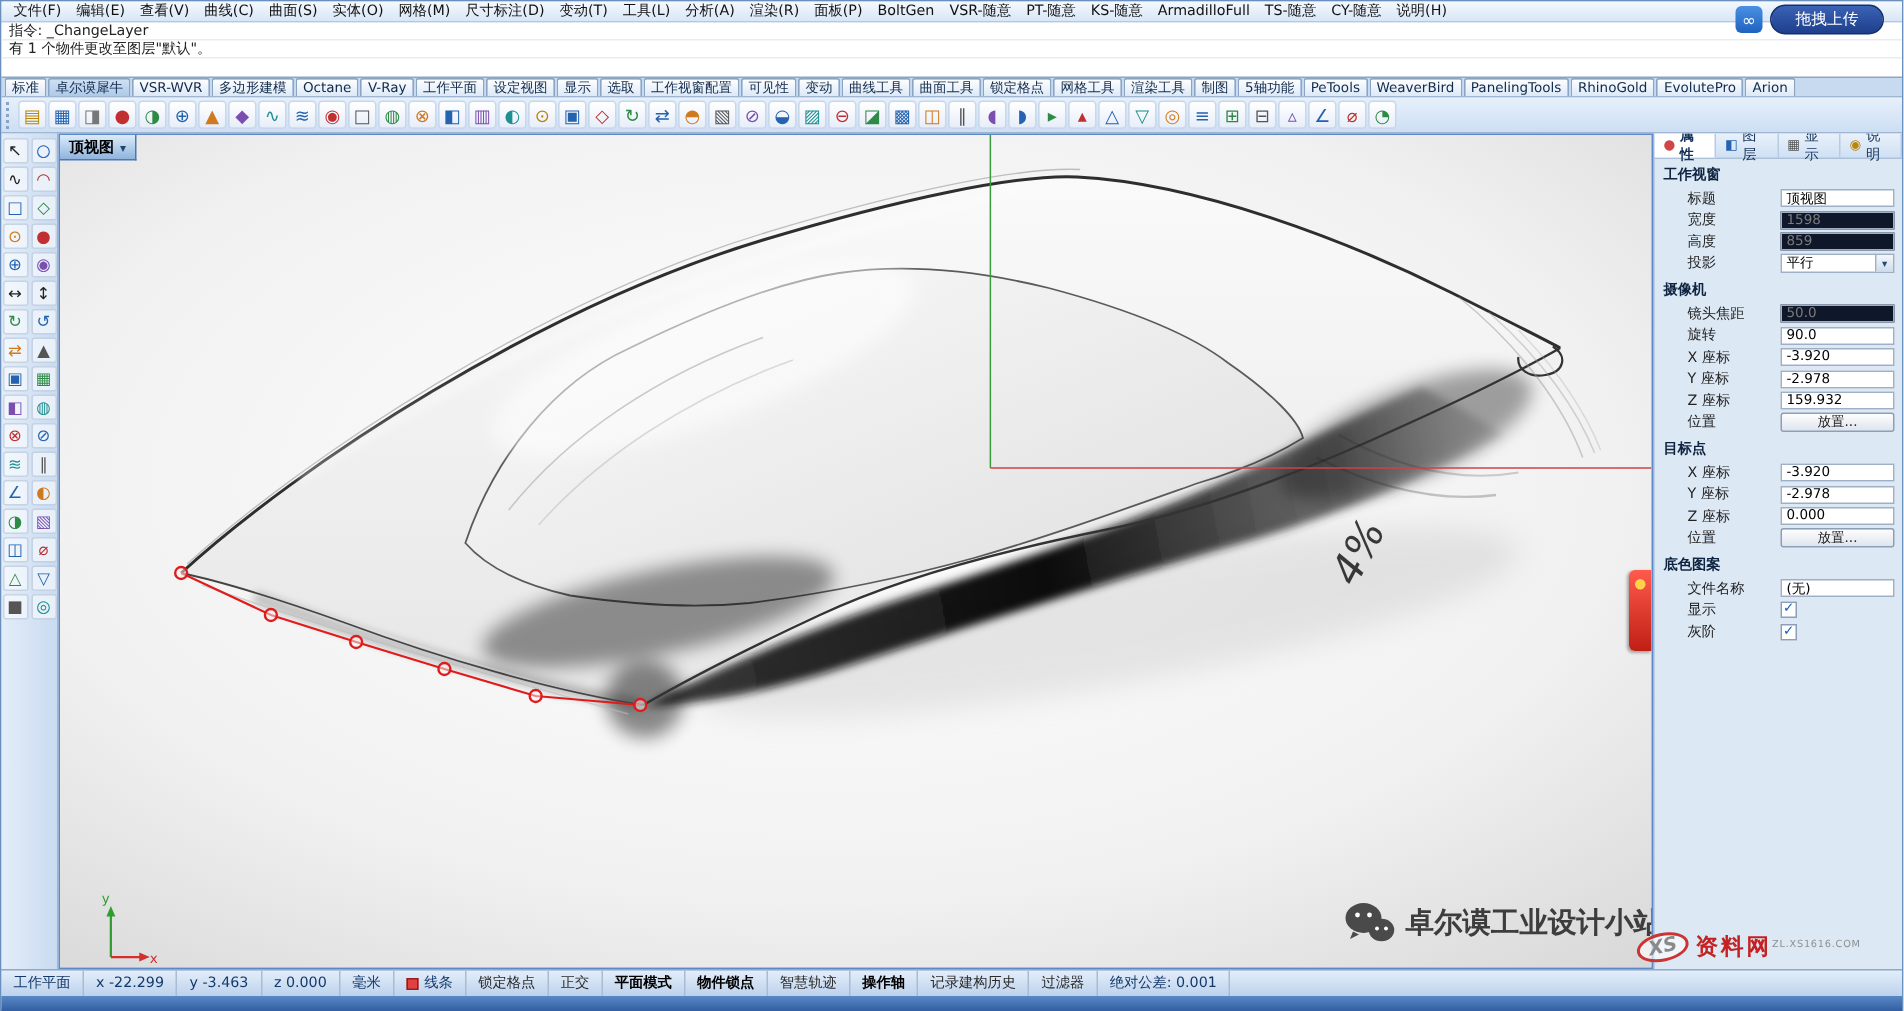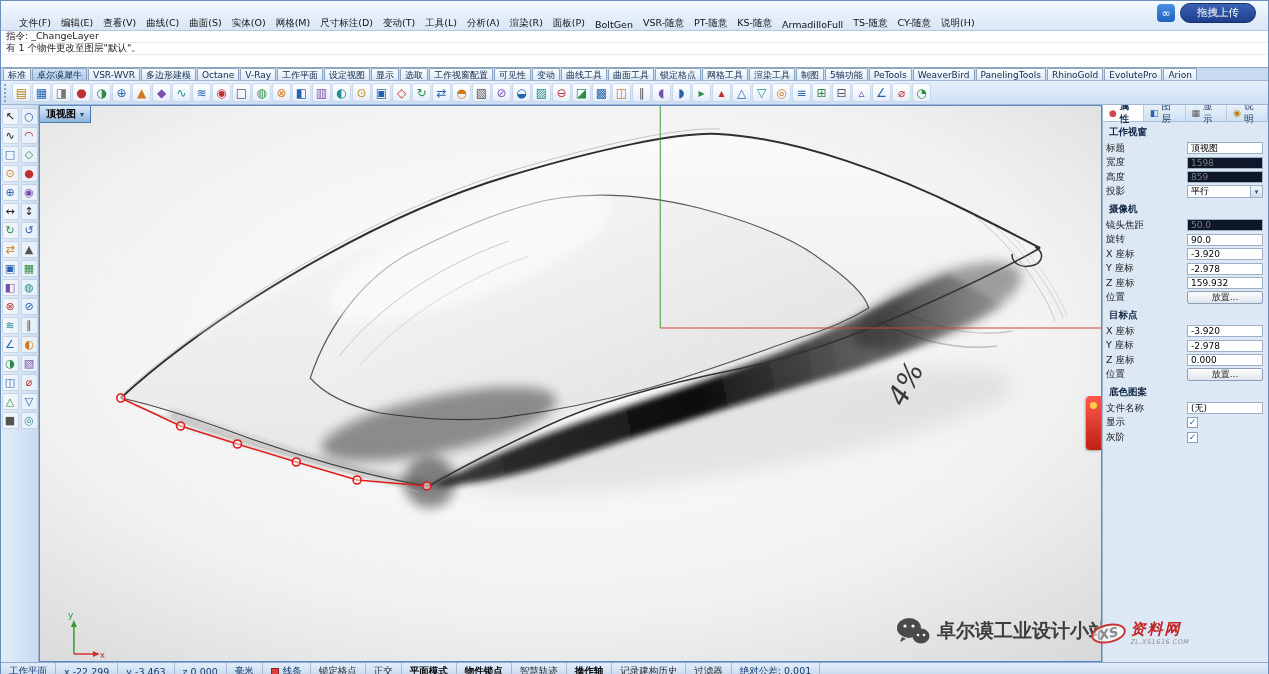--- a/index.html
+++ b/index.html
@@ -1,22 +1,22 @@
 <!DOCTYPE html>
 <html><head>
 <meta charset="utf-8">
 <style>
   * { box-sizing: border-box; margin: 0; padding: 0; }
   html,body { width:1269px; height:674px; overflow:hidden;
     font-family:"DejaVu Sans","Liberation Sans",sans-serif; }
   .app { position:relative; width:1269px; height:674px; background:#cfe0f2; border:1px solid #6a8fbc; }
 
   
-  .menubar { height:30px; display:flex; align-items:flex-end; background:linear-gradient(#f4f9ff,#d8e6f6);
-    border-bottom:1px solid #b5c8de; font-size:9.5px; padding-left:13px; color:#111; }
+  .menubar { height:14px; display:flex; align-items:center; background:linear-gradient(#f4f9ff,#d8e6f6);
+    border-bottom:1px solid #b5c8de; font-size:9.5px; padding-left:3px; color:#111; }
   .menubar .mi { padding:0 5px; white-space:nowrap; cursor:default; }
 
   .cmdarea { position:relative; background:#fff; border-bottom:1px solid #8ea6c0; height:37px; }
   .cmdline { height:12px; font-size:9.5px; color:#222; padding:0 5px; display:flex; align-items:center;
     border-bottom:1px solid #e8edf3; white-space:nowrap; }
   .cmdline.prompt { border-bottom:none; }
 
   .upload { position:absolute; top:2px; right:12px; display:flex; align-items:center; gap:5px; z-index:40; }
   .upload .ic { width:18px; height:18px; border-radius:4px; background:linear-gradient(#4a90e2,#1f62c0);
     color:#fff; font-size:11px; display:flex; align-items:center; justify-content:center; }
@@ -52,34 +52,34 @@
   .ribbon { position:absolute; right:0; top:290px; width:15px; height:54px; z-index:6;
     background:linear-gradient(#ff5a4d,#c01f14); border-radius:4px 0 0 4px; box-shadow:-1px 1px 2px rgba(0,0,0,.3); }
   .ribbon i { display:block; width:7px; height:7px; border-radius:50%; background:#ffd24a; margin:6px auto 0; }
 
   .watermark { position:absolute; left:856px; top:510px; display:flex; align-items:center; gap:7px; z-index:7; }
   .watermark .wm-text { font-size:19px; font-weight:bold; color:#3d3d3d; white-space:nowrap; }
 
   .ziliao { position:absolute; left:1090px; top:621px; z-index:50; display:flex; align-items:center; gap:4px; }
   .ziliao .xs { border:2px solid #cc3333; border-radius:50%; transform:rotate(-12deg); padding:0 6px;
     color:#8a8a8a; font-weight:bold; font-style:italic; font-size:13px; background:rgba(255,255,255,.6); }
-  .ziliao .col { display:flex; flex-direction:column; line-height:1;font-style:italic; }
+  .ziliao .col { display:flex; flex-direction:row; line-height:1; }
   .ziliao .nm { color:#c42222; font-weight:bold; font-size:15px; letter-spacing:2px; }
   .ziliao .url { color:#8f8f8f; font-size:6.5px; letter-spacing:.5px; margin-top:2px; }
 
   
   .rpanel { width:166px; background:#dde8f5; border-left:1px solid #9fb6d2; font-size:9.5px;
     display:flex; flex-direction:column; overflow:hidden; }
   .ptabs { height:17px; display:flex; background:linear-gradient(#e9f1fb,#cfe0f3); border-bottom:1px solid #aabfd8; }
   .ptab { display:flex; align-items:center; gap:3px; padding:0 6px; border-right:1px solid #b9cbe0;
     font-size:9.5px; color:#15325a; }
   .ptab.on { background:#fff; font-weight:bold; }
   .pticon { font-size:9px; }
   .psec { font-weight:bold; color:#0e2440; padding:4px 4px 2px 6px; font-size:9.5px; }
-  .prow { display:flex; align-items:center; justify-content:space-between; padding:0 5px 0 3px; height:14.5px; }
+  .prow { display:flex; align-items:center; justify-content:space-between; padding:0 5px 0 22px; height:14.5px; }
   .plabel { color:#222; white-space:nowrap; }
   .pval { width:76px; height:12px; background:#fff; border:1px solid #9fb0c6; font-size:9px; padding:0 3px;
     display:flex; align-items:center; overflow:hidden; white-space:nowrap; }
   .pval.dis { background:#0f172a; color:#7c7c7c; }
   .psel { width:76px; height:13px; background:#fff; border:1px solid #9fb0c6; display:flex; align-items:center;
     justify-content:space-between; font-size:9px; padding-left:3px; }
   .psel .arrow { width:12px; height:11px; background:linear-gradient(#f3f7fc,#cfdcec); border-left:1px solid #9fb0c6;
     display:flex; align-items:center; justify-content:center; }
   .psel .arrow::before { content:"▾"; font-size:7px; color:#2a4a72; }
   .pbtn { width:76px; height:13px; background:linear-gradient(#fdfdfd,#dfe5ee); border:1px solid #8d9fb8;

